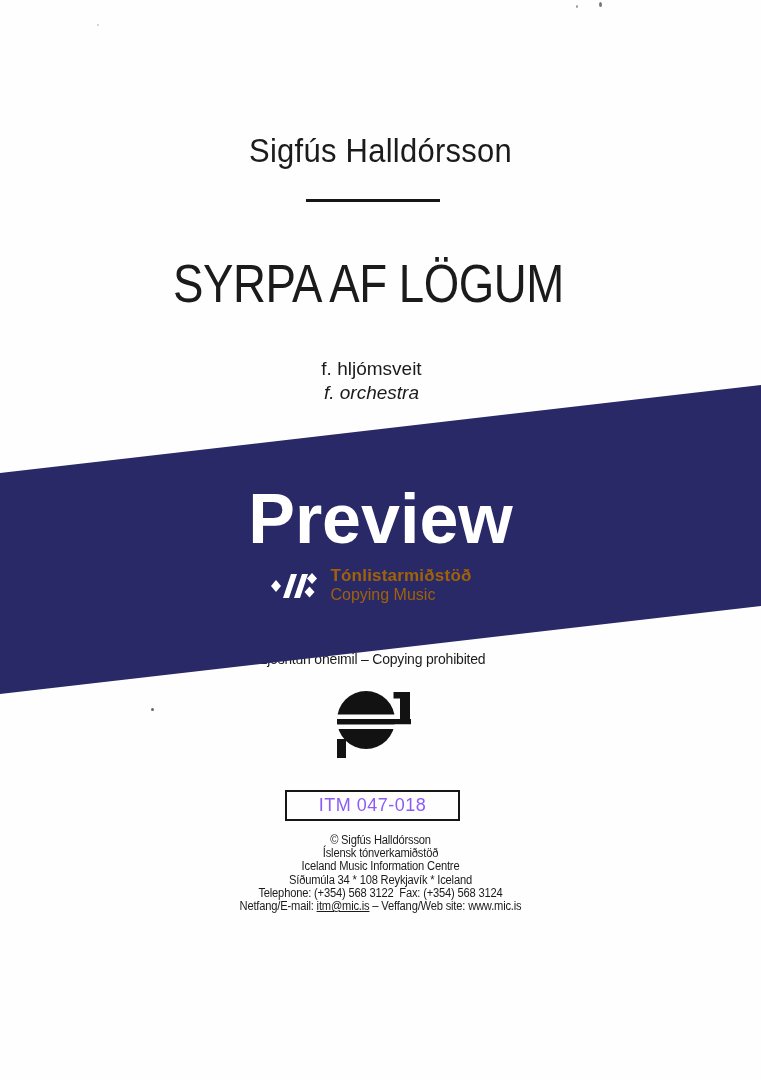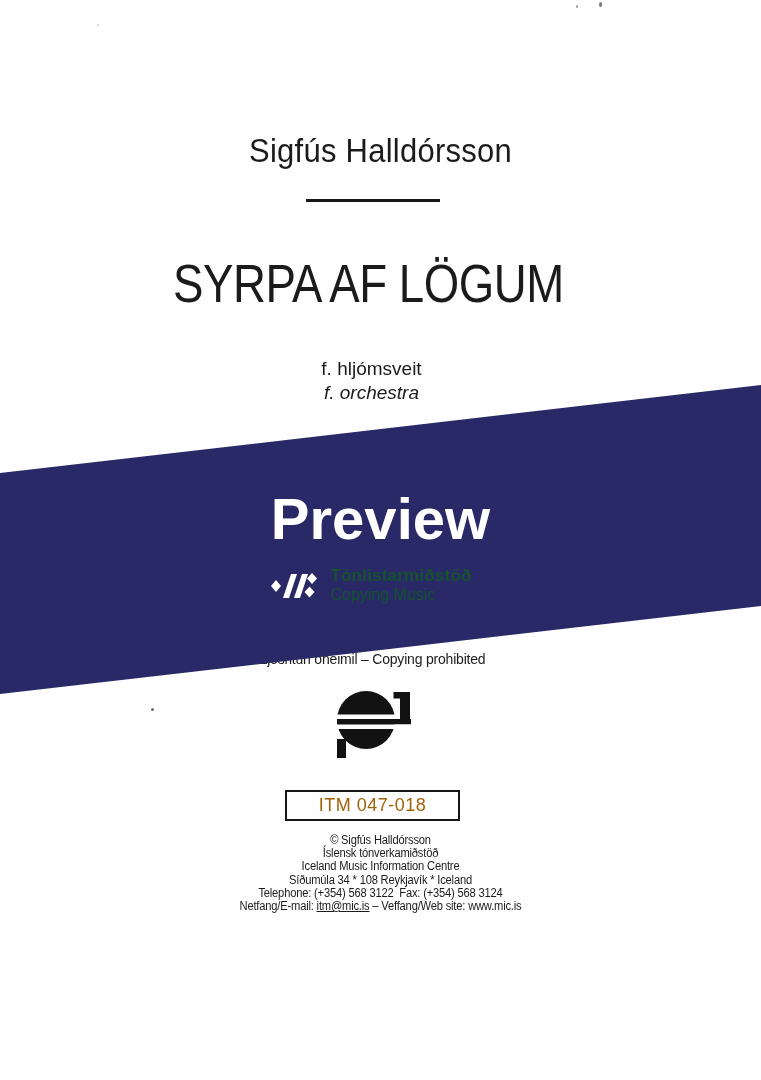--- a/index.html
+++ b/index.html
@@ -8,31 +8,31 @@
     overflow:hidden;font-family:"Liberation Sans", sans-serif;color:#1b1b1b;
   }
   .abs{position:absolute;left:0;width:100%;text-align:center;}
   .composer{top:131px;font-size:34px;letter-spacing:.3px;transform:scaleX(.91);}
   .divider{position:absolute;left:306px;top:199px;width:134px;height:3px;background:#161616;}
   .work-title{top:253px;font-size:53px;letter-spacing:-.5px;transform:scaleX(.86) translateX(-14px);}
   .sub-is{top:358px;font-size:19px;transform:translateX(-9px);}
   .sub-en{top:382px;font-size:19px;font-style:italic;transform:translateX(-9px);}
   .notice{top:651px;font-size:14px;letter-spacing:-.2px;z-index:1;transform:translateX(-8px);}
   .band{position:absolute;left:0;top:0;z-index:2;pointer-events:none;}
-  .preview-label{top:486px;font-size:58px;line-height:66px;font-weight:700;color:#fff;z-index:3;letter-spacing:0;}
+  .preview-label{top:486px;font-size:70px;line-height:66px;font-weight:700;color:#fff;z-index:3;letter-spacing:0;}
   .brand-row{position:absolute;left:0;right:0;top:567px;display:flex;justify-content:center;align-items:center;gap:11px;z-index:3;transform:translateX(-9px);}
-  .brand-text{text-align:left;color:#14532d;line-height:1.1;}
+  .brand-text{text-align:left;color:#a16207;line-height:1.1;}
   .brand-l1{font-size:17px;font-weight:700;letter-spacing:.2px;}
   .brand-l2{font-size:16px;font-weight:400;}
   .itm-logo{position:absolute;left:337px;top:691px;z-index:1;}
   .cat-box{
     position:absolute;left:285px;top:790px;width:175px;height:31px;
     border:2px solid #161616;box-sizing:border-box;display:flex;align-items:center;justify-content:center;
   }
-  .cat-num{font-size:18px;letter-spacing:.5px;color:#a16207;}
+  .cat-num{font-size:18px;letter-spacing:.5px;color:#8b5cf6;}
   .footer{top:834px;font-size:12px;line-height:13.2px;letter-spacing:-.2px;transform:scaleX(.93);}
   .footer div{white-space:pre-wrap;}
   .email{text-decoration:underline;color:#1b1b1b;}
   .speck{position:absolute;border-radius:50%;}
   .s1{left:599px;top:2px;width:3px;height:5px;background:#777;}
   .s2{left:576px;top:5px;width:2px;height:3px;background:#9a9a9a;}
   .s3{left:151px;top:708px;width:3px;height:3px;background:#666;}
   .s4{left:97px;top:24px;width:2px;height:2px;background:#c8c8c8;}
 </style>
 </head>

